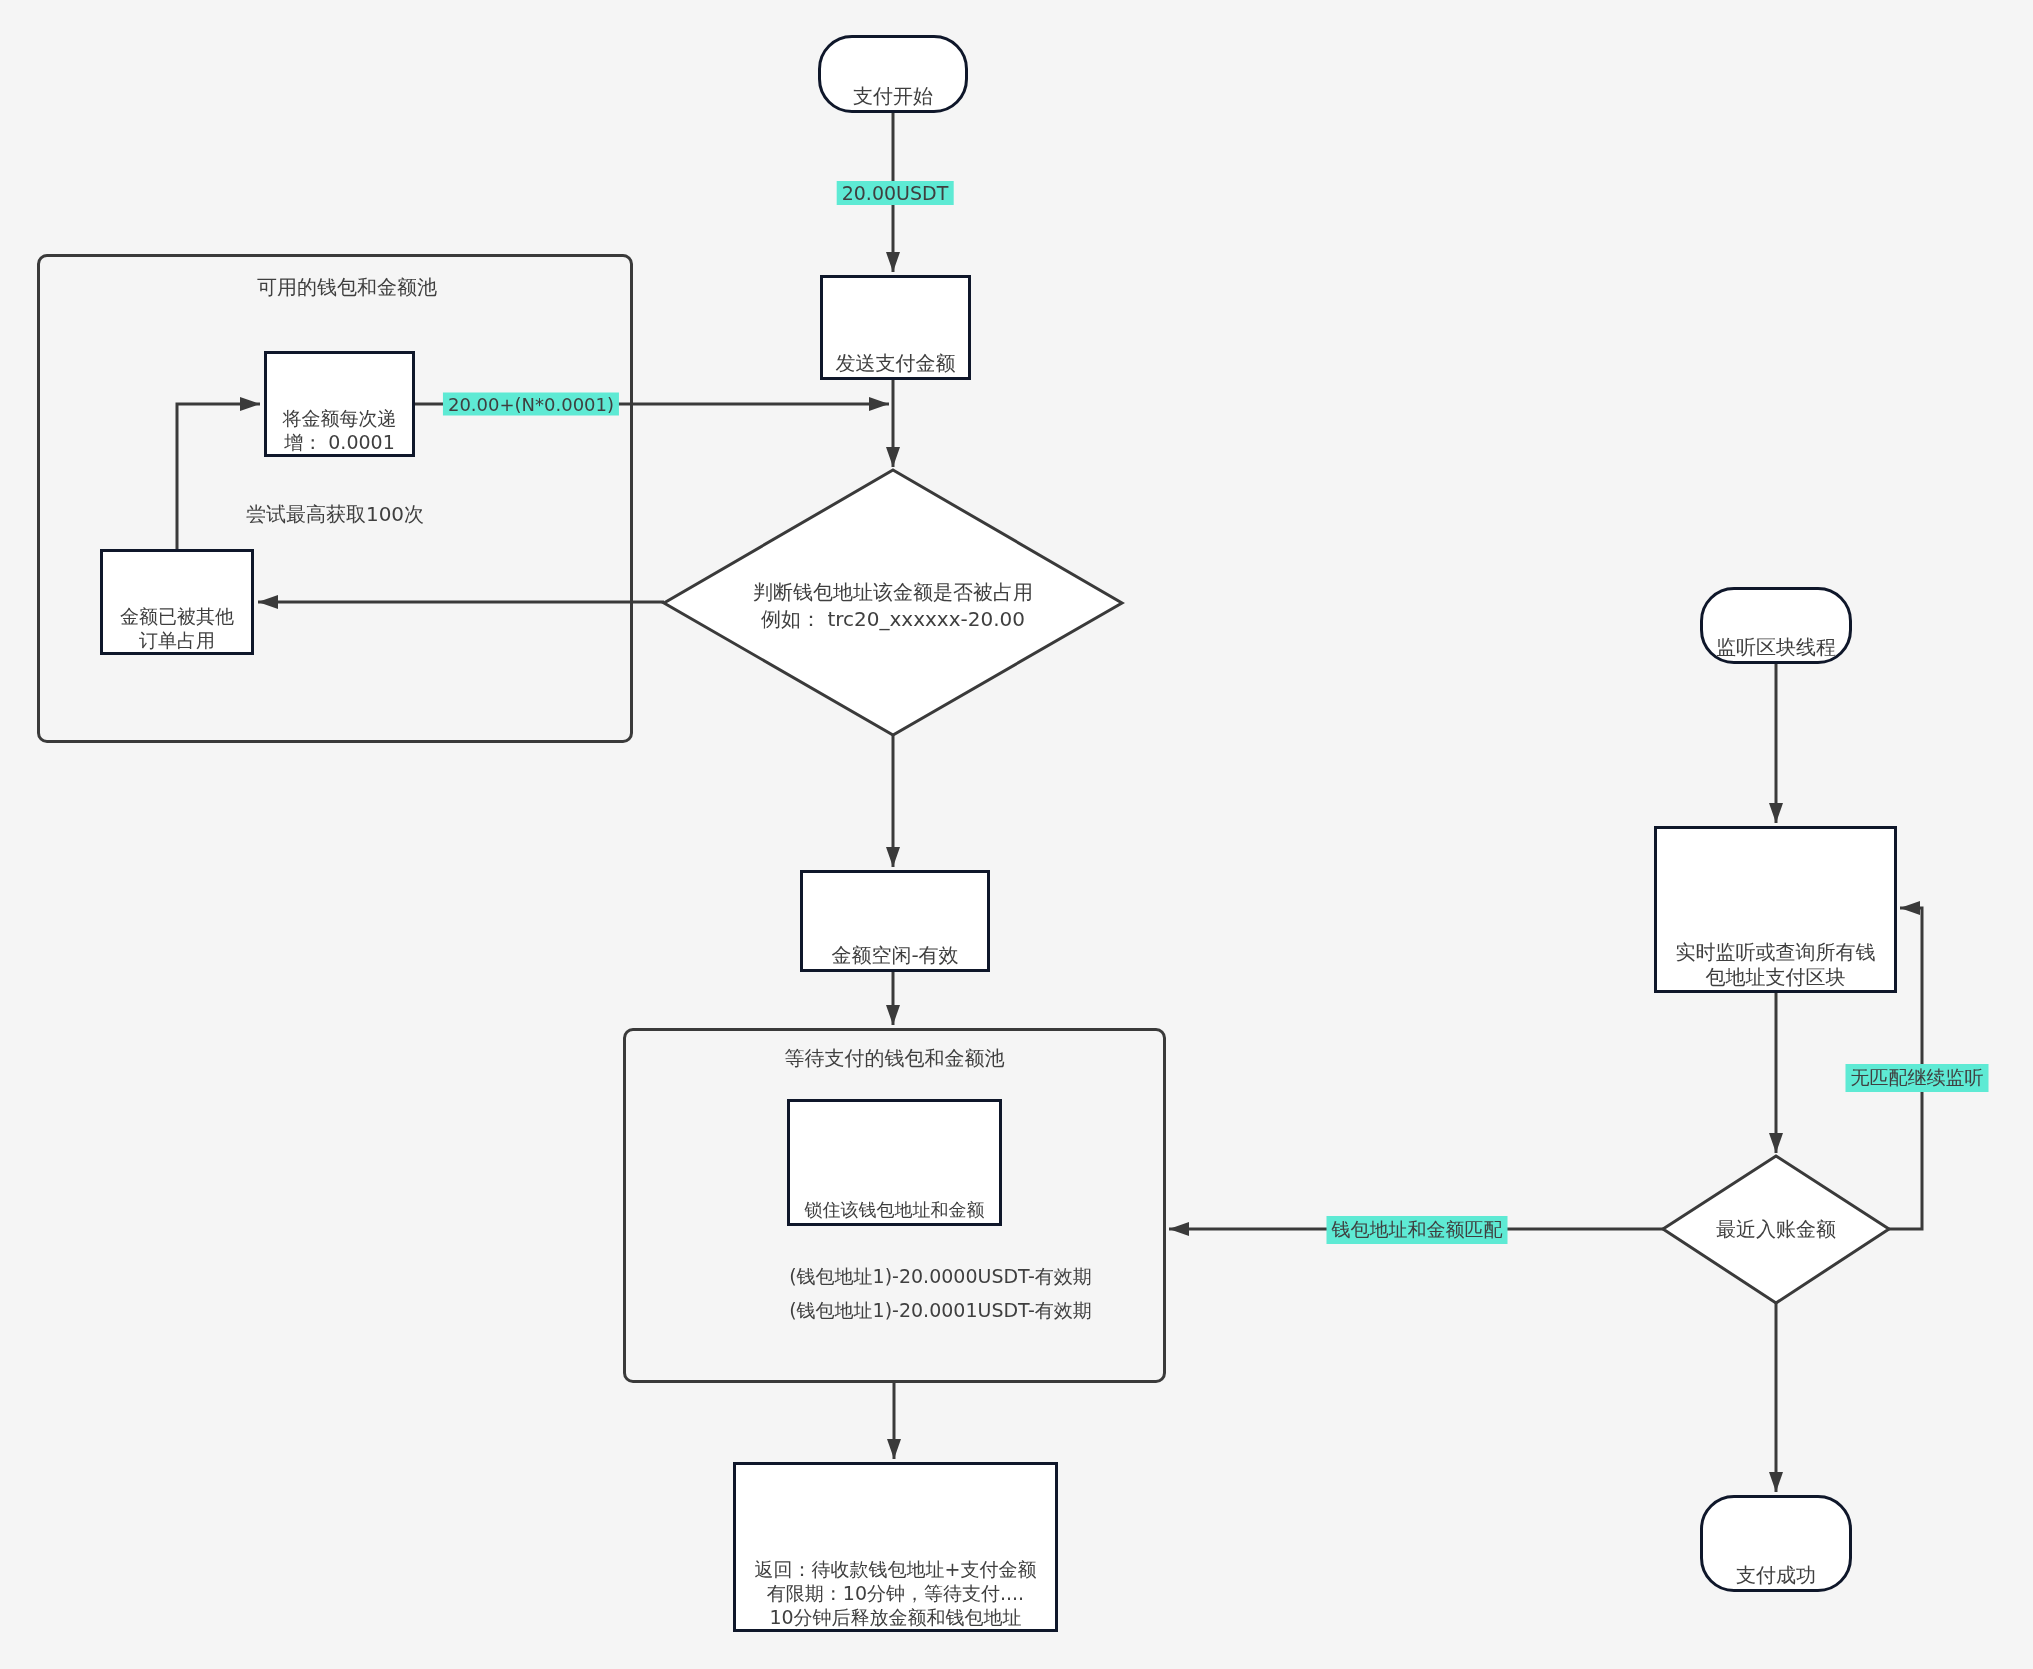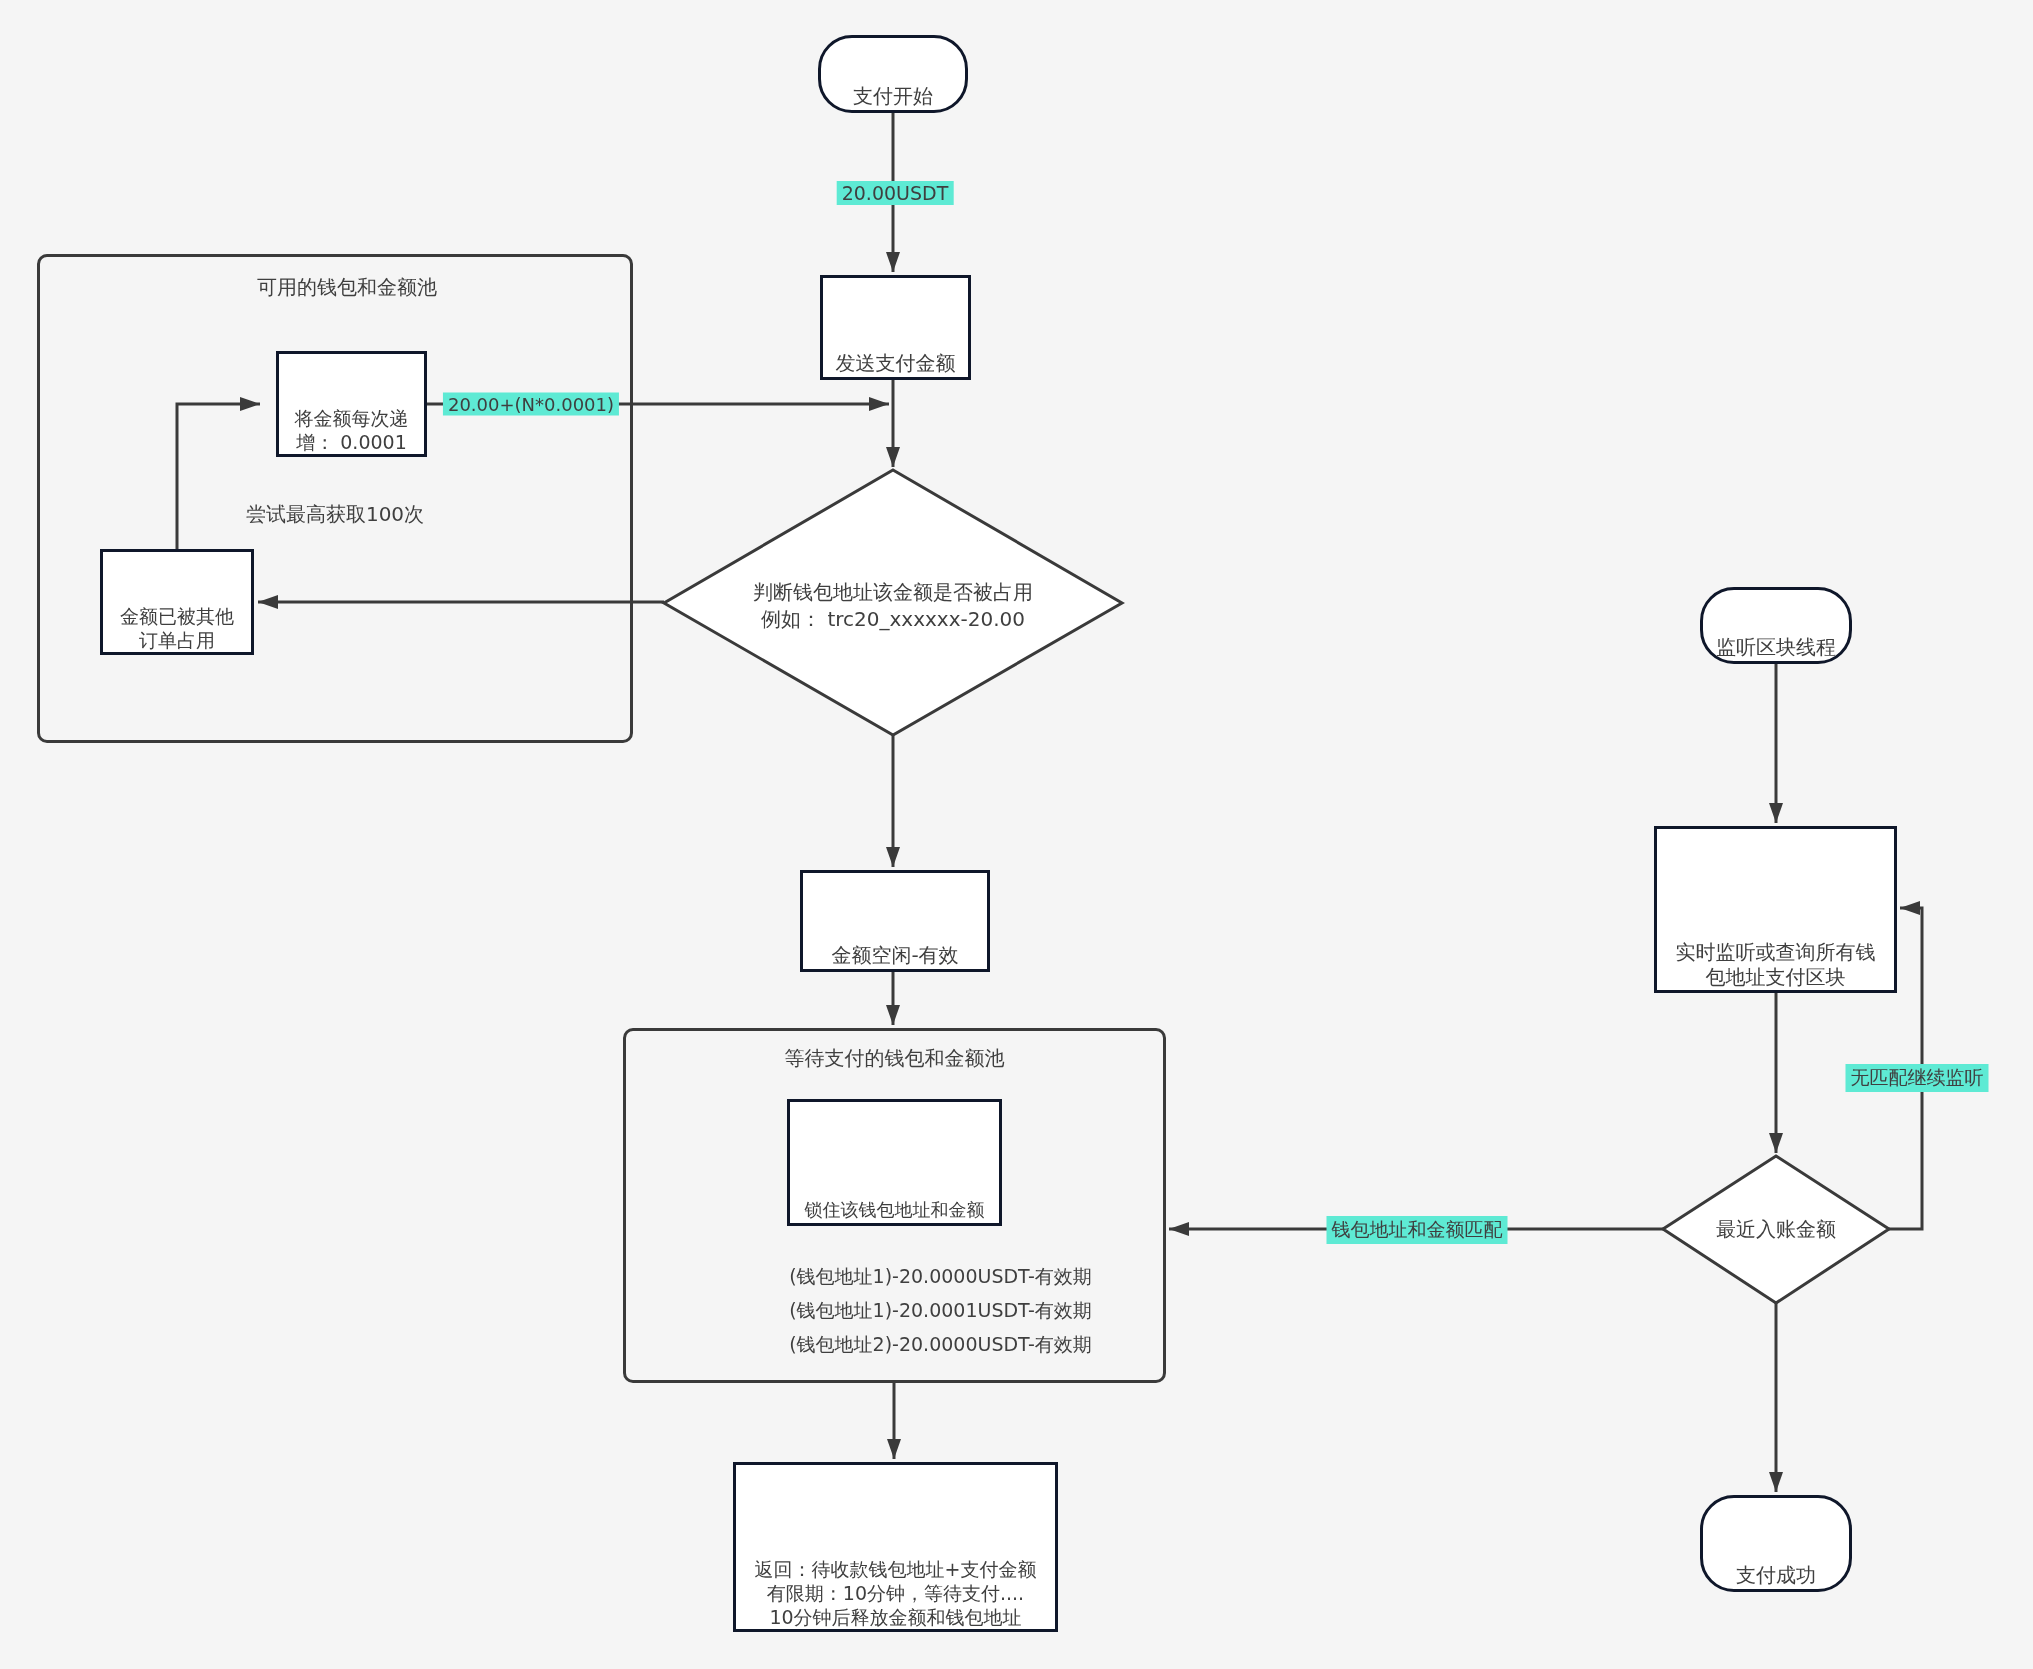--- a/index.html
+++ b/index.html
@@ -73,21 +73,21 @@
 <div class="ctitle" style="left:623px;top:1045px;width:543px;">等待支付的钱包和金额池</div>
 
 <div class="node terminal" style="left:818px;top:35px;width:150px;height:78px;">
   <span>支付开始</span>
 </div>
 
 <div class="node" style="left:820px;top:275px;width:151px;height:105px;">
   <span>发送支付金额</span>
 </div>
 
-<div class="node lines" style="left:276px;top:351px;width:151px;height:106px;line-height:24px;font-size:19px;">
+<div class="node lines" style="left:264px;top:351px;width:151px;height:106px;line-height:24px;font-size:19px;">
   <span>将金额每次递</span>
   <span>增： 0.0001</span>
 </div>
 
 <div class="node lines" style="left:100px;top:549px;width:154px;height:106px;line-height:24px;font-size:19px;">
   <span>金额已被其他</span>
   <span>订单占用</span>
 </div>
 
 <div class="dtext lines" style="left:664px;top:579px;width:458px;">
@@ -99,21 +99,20 @@
   <span>金额空闲-有效</span>
 </div>
 
 <div class="node" style="left:787px;top:1099px;width:215px;height:127px;font-size:18px;">
   <span>锁住该钱包地址和金额</span>
 </div>
 
 <div class="entries" style="left:623px;top:1259px;width:543px;padding-left:46px;">
   <span>(钱包地址1)-20.0000USDT-有效期</span>
   <span>(钱包地址1)-20.0001USDT-有效期</span>
-  <span>(钱包地址2)-20.0000USDT-有效期</span>
 </div>
 
 <div class="node lines" style="left:733px;top:1462px;width:325px;height:170px;font-size:19px;line-height:24px;">
   <span>返回：待收款钱包地址+支付金额</span>
   <span>有限期：10分钟，等待支付....</span>
   <span>10分钟后释放金额和钱包地址</span>
 </div>
 
 <div class="node terminal" style="left:1700px;top:587px;width:152px;height:77px;">
   <span>监听区块线程</span>

